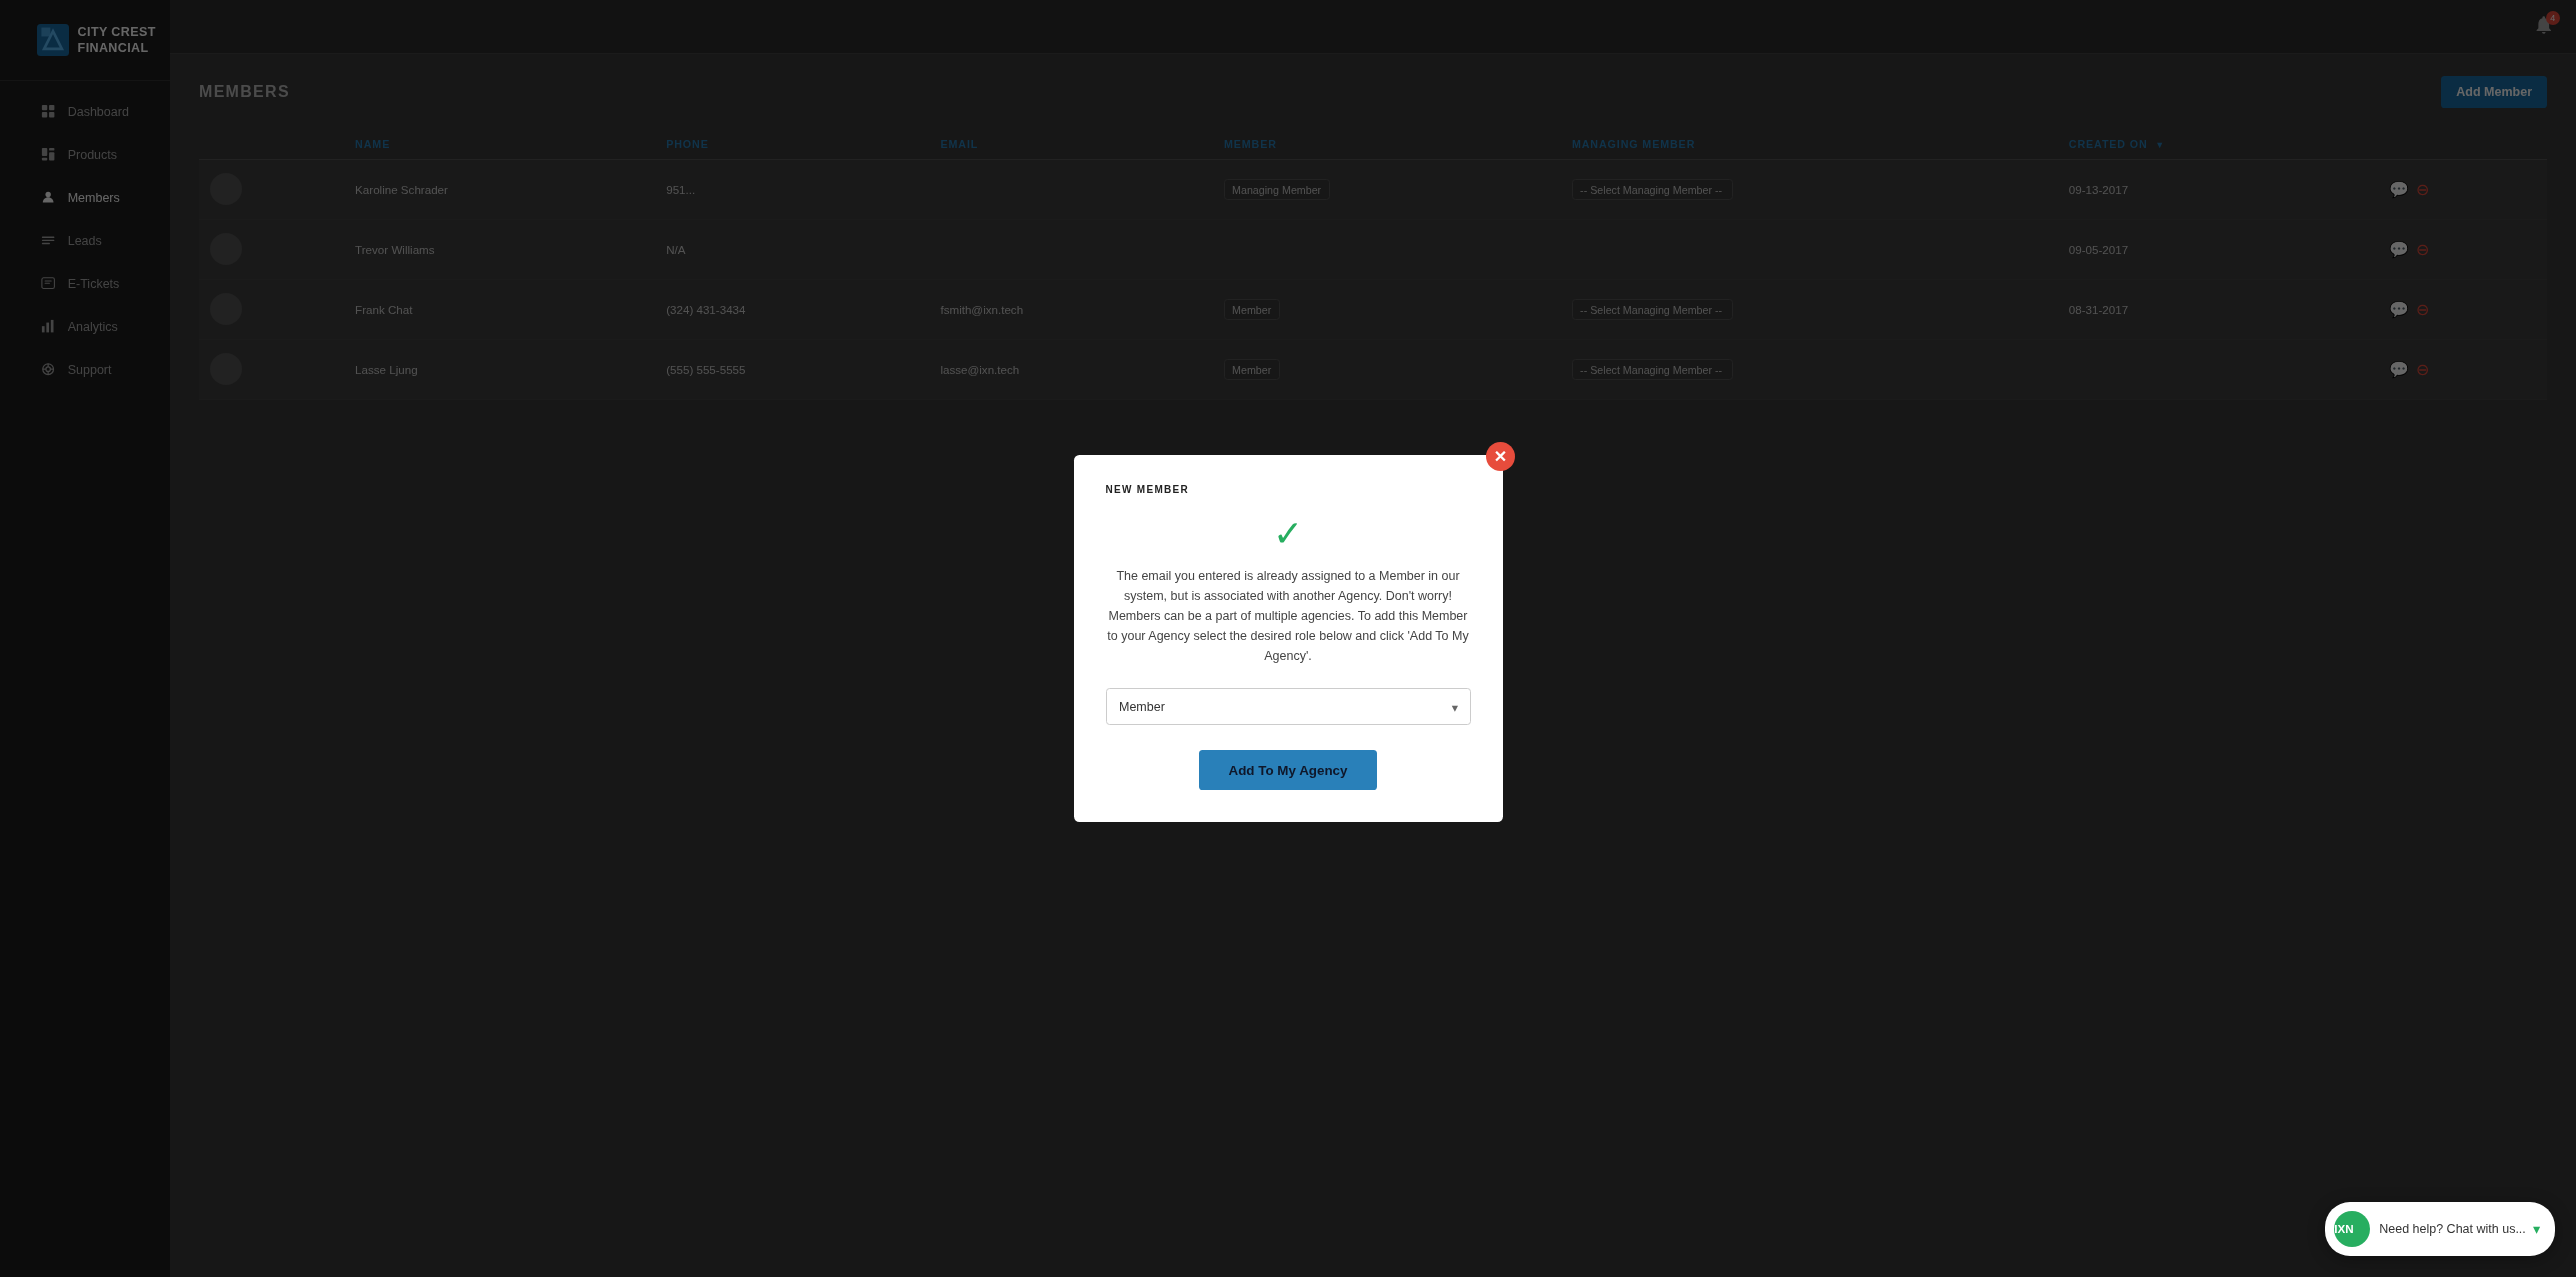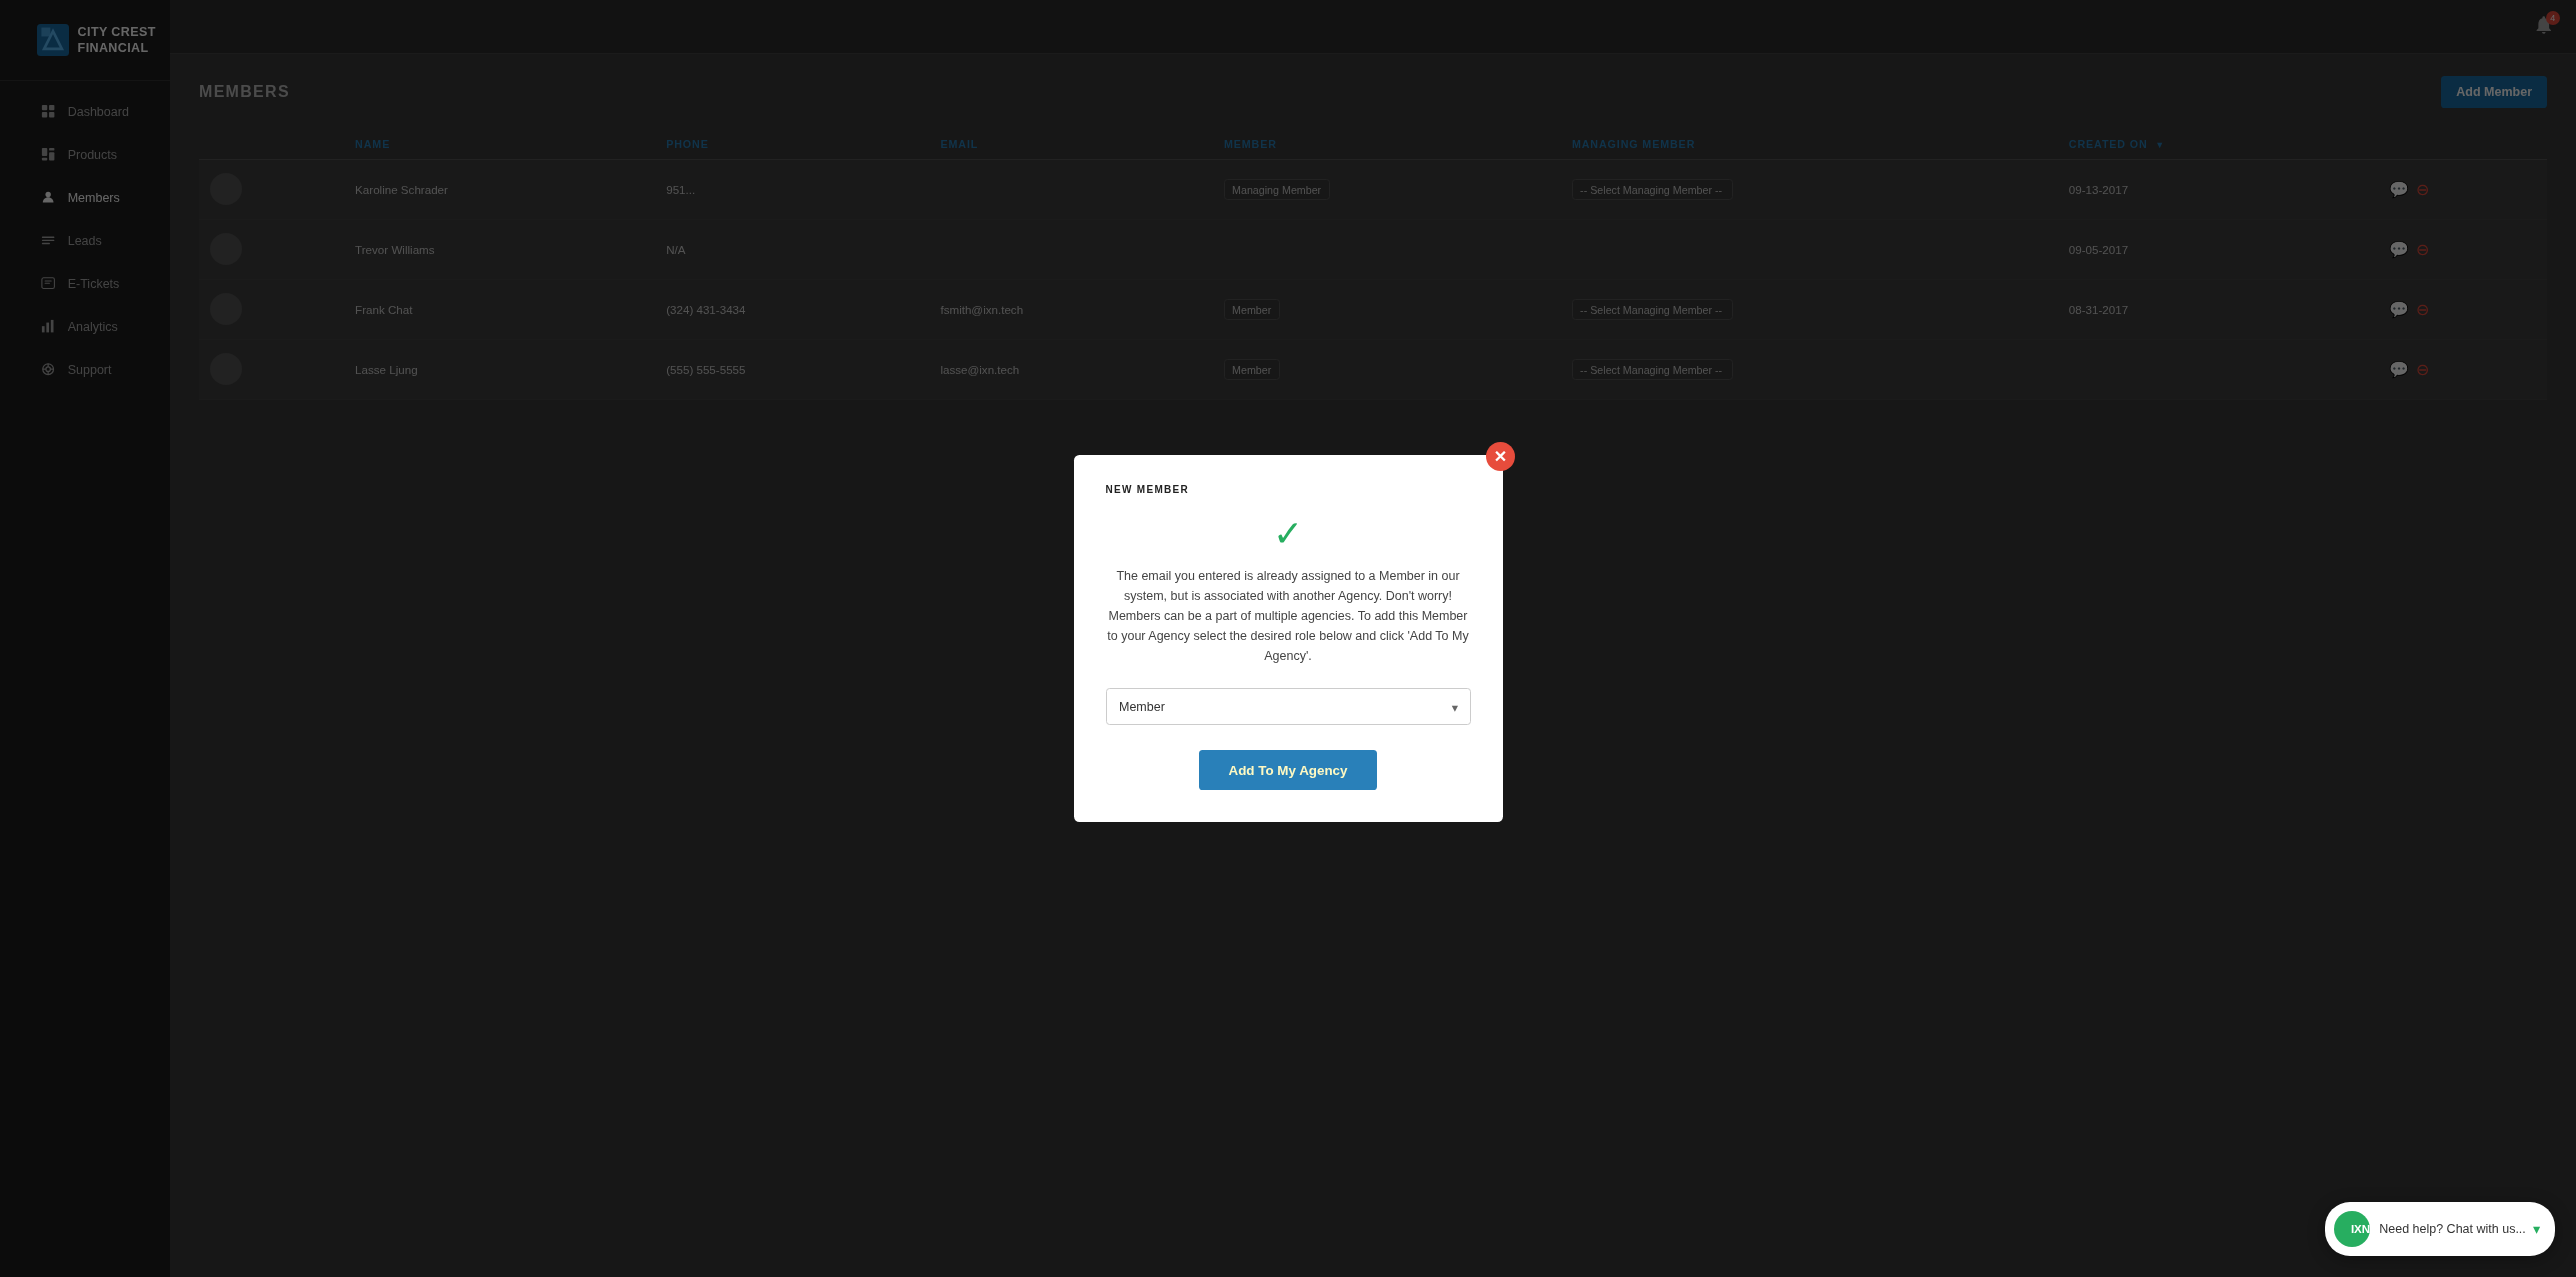--- a/index.html
+++ b/index.html
@@ -273,21 +273,21 @@
       top: 50%;
       transform: translateY(-50%);
       color: #666;
       font-size: 12.5px;
       pointer-events: none;
     }
     .modal-submit-btn {
       display: block;
       margin: 0 auto;
       background: #2980b9;
-      color: #fef9c3;
+      color: #0f172a;
       border: none;
       border-radius: 3.6px;
       padding: 12.5px 29px;
       font-size: 13.4px;
       font-weight: 600;
       cursor: pointer;
     }
 
     
     .chat-widget {
@@ -303,21 +303,21 @@
       cursor: pointer;
       z-index: 200;
     }
     .chat-avatar {
       width: 36px;
       height: 36px;
       border-radius: 50%;
       background: #27ae60;
       display: flex;
       align-items: center;
-      justify-content: flex-end;
+      justify-content: flex-start;
       margin-right: 9px;
       flex-shrink: 0;
     }
     .chat-text {
       font-size: 12.5px;
       color: #333;
       margin-right: 7.2px;
     }
     .chat-chevron {
       color: #27ae60;

